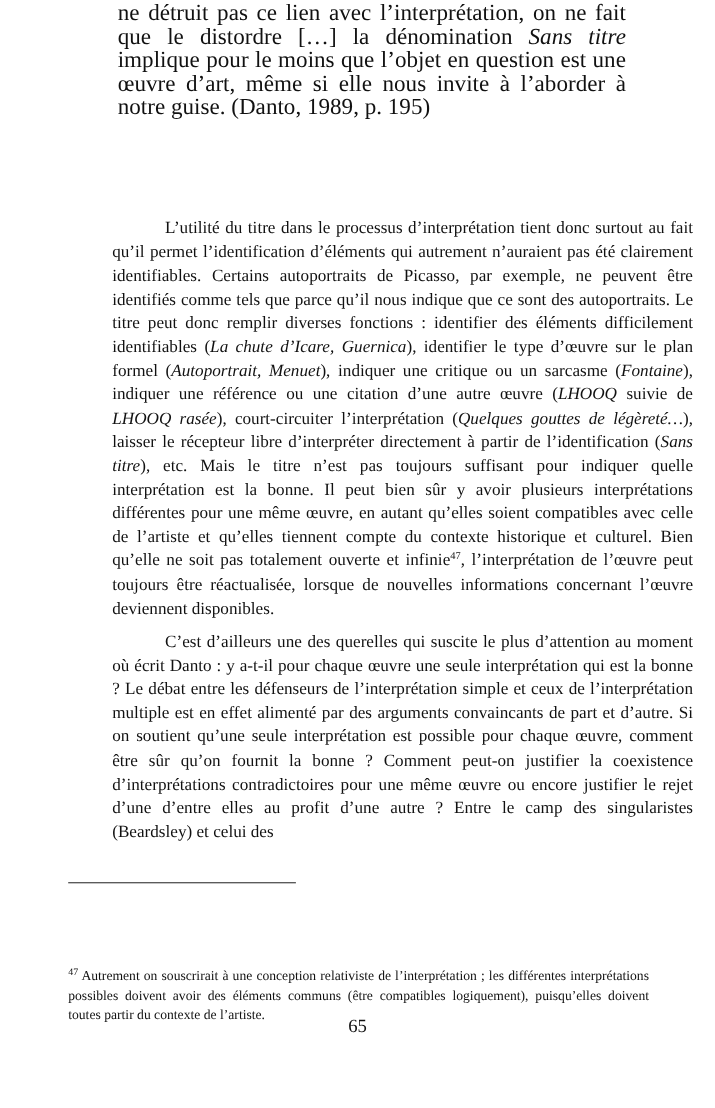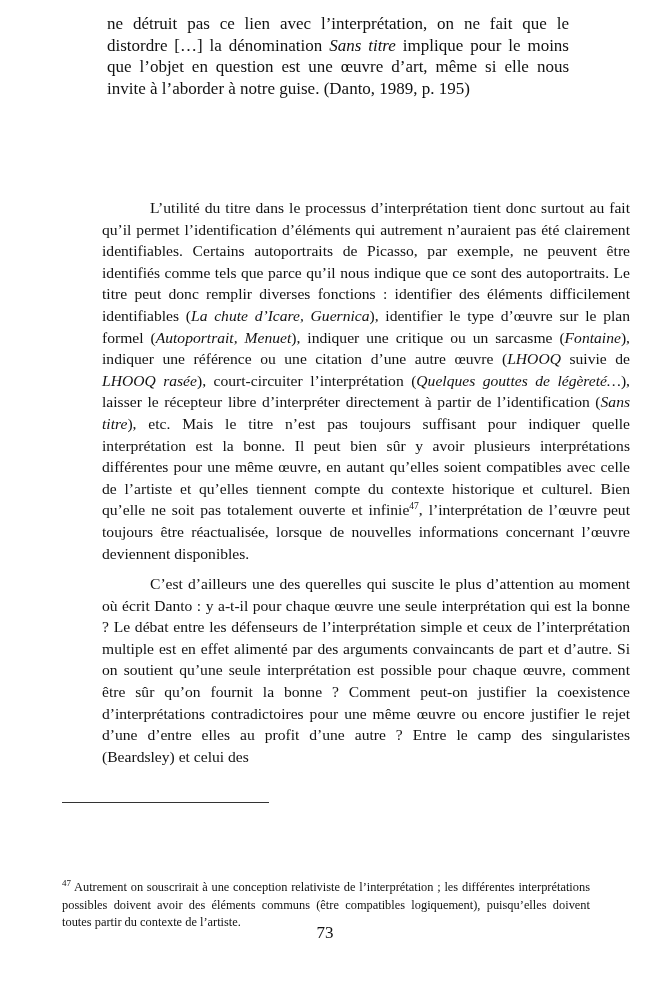--- a/index.html
+++ b/index.html
@@ -2,22 +2,22 @@
 <html><head>
 <meta charset="utf-8">
 <style>
   html, body { margin: 0; padding: 0; background: #ffffff; }
   body {
     width: 650px; height: 1007px; position: relative; overflow: hidden;
     font-family: "Liberation Serif", "DejaVu Serif", serif;
     color: #111111;
   }
   .blockquote {
-    position: absolute; left: 107px; top: 13px; width: 462px;
-    font-size: 17px; line-height: 21.6px; text-align: justify;
+    position: absolute; left: 107px; top: 1px; width: 462px;
+    font-size: 21px; line-height: 21.6px; text-align: justify;
   }
   .para {
     position: absolute; left: 62px; width: 528px;
     font-size: 15.6px; line-height: 21.6px; text-align: justify;
     text-indent: 48px;
     margin-left: 40px;
   }
   #p1 { top: 197px; }
   #p2 { top: 573px; }
   .para span, .blockquote span { display: inline; }
@@ -43,13 +43,13 @@
 <div class="blockquote"><span>ne détruit pas ce lien avec l’interprétation, on ne fait que le distordre […] la dénomination </span><span class="it">Sans titre</span><span> implique pour le moins que l’objet en question est une œuvre d’art, même si elle nous invite à l’aborder à notre guise. (Danto, 1989, p. 195)</span></div>
 
 <div class="para" id="p1"><span>L’utilité du titre dans le processus d’interprétation tient donc surtout au fait qu’il permet l’identification d’éléments qui autrement n’auraient pas été clairement identifiables. Certains autoportraits de Picasso, par exemple, ne peuvent être identifiés comme tels que parce qu’il nous indique que ce sont des autoportraits. Le titre peut donc remplir diverses fonctions : identifier des éléments difficilement identifiables (</span><span class="it">La chute d’Icare, Guernica</span><span>), identifier le type d’œuvre sur le plan formel (</span><span class="it">Autoportrait, Menuet</span><span>), indiquer une critique ou un sarcasme (</span><span class="it">Fontaine</span><span>), indiquer une référence ou une citation d’une autre œuvre (</span><span class="it">LHOOQ</span><span> suivie de </span><span class="it">LHOOQ rasée</span><span>), court-circuiter l’interprétation (</span><span class="it">Quelques gouttes de légèreté…</span><span>), laisser le récepteur libre d’interpréter directement à partir de l’identification (</span><span class="it">Sans titre</span><span>), etc. Mais le titre n’est pas toujours suffisant pour indiquer quelle interprétation est la bonne. Il peut bien sûr y avoir plusieurs interprétations différentes pour une même œuvre, en autant qu’elles soient compatibles avec celle de l’artiste et qu’elles tiennent compte du contexte historique et culturel. Bien qu’elle ne soit pas totalement ouverte et infinie</span><sup>47</sup><span>, l’interprétation de l’œuvre peut toujours être réactualisée, lorsque de nouvelles informations concernant l’œuvre deviennent disponibles.</span></div>
 
 <div class="para" id="p2"><span>C’est d’ailleurs une des querelles qui suscite le plus d’attention au moment où écrit Danto : y a-t-il pour chaque œuvre une seule interprétation qui est la bonne ? Le débat entre les défenseurs de l’interprétation simple et ceux de l’interprétation multiple est en effet alimenté par des arguments convaincants de part et d’autre. Si on soutient qu’une seule interprétation est possible pour chaque œuvre, comment être sûr qu’on fournit la bonne ? Comment peut-on justifier la coexistence d’interprétations contradictoires pour une même œuvre  ou encore justifier le rejet d’une d’entre elles au profit d’une autre ? Entre le camp des singularistes (Beardsley) et celui des</span></div>
 
 <div class="fn-rule"></div>
 
 <div class="footnote"><span class="fn-num">47</span><span>Autrement on souscrirait à une conception relativiste de l’interprétation ; les différentes interprétations possibles doivent avoir des éléments communs (être compatibles logiquement), puisqu’elles doivent toutes partir du contexte de l’artiste.</span></div>
 
-<div class="page-number">73</div>
+<div class="page-number">65</div>
 
 </body></html>

